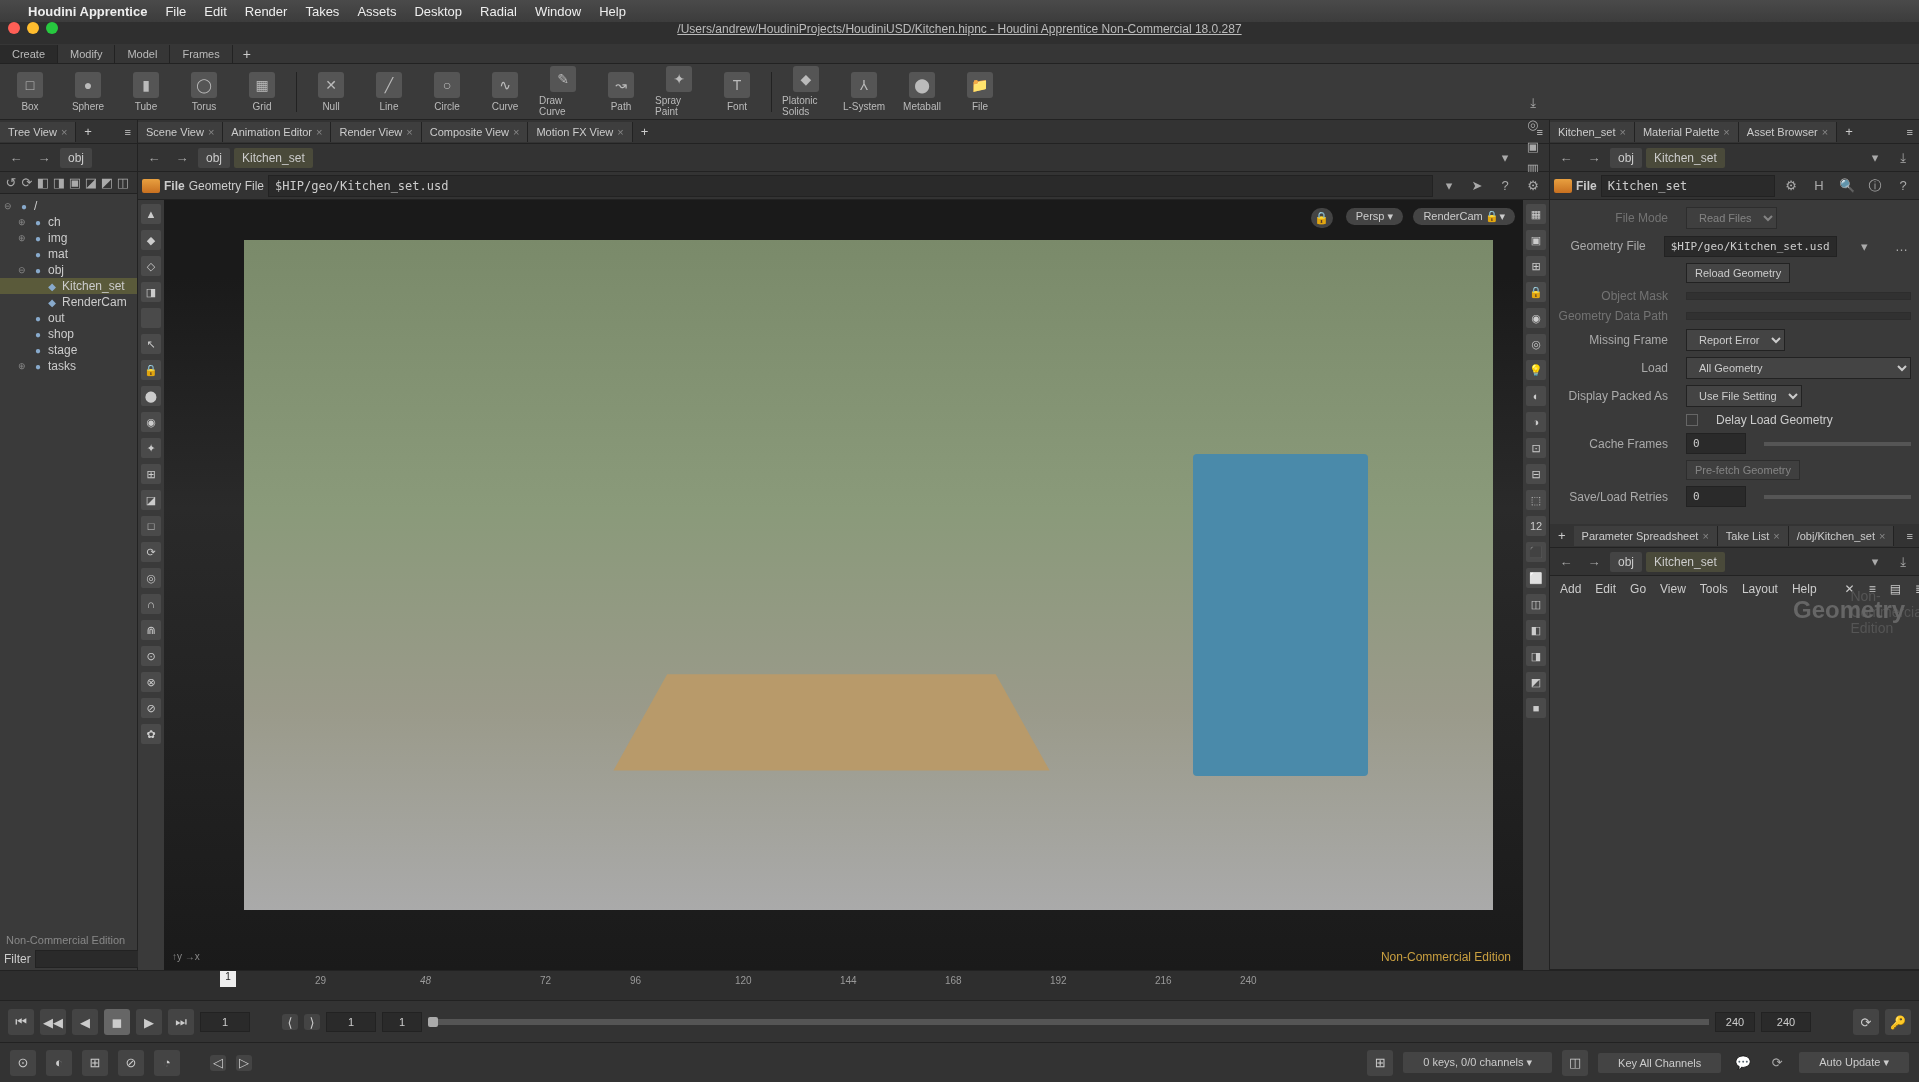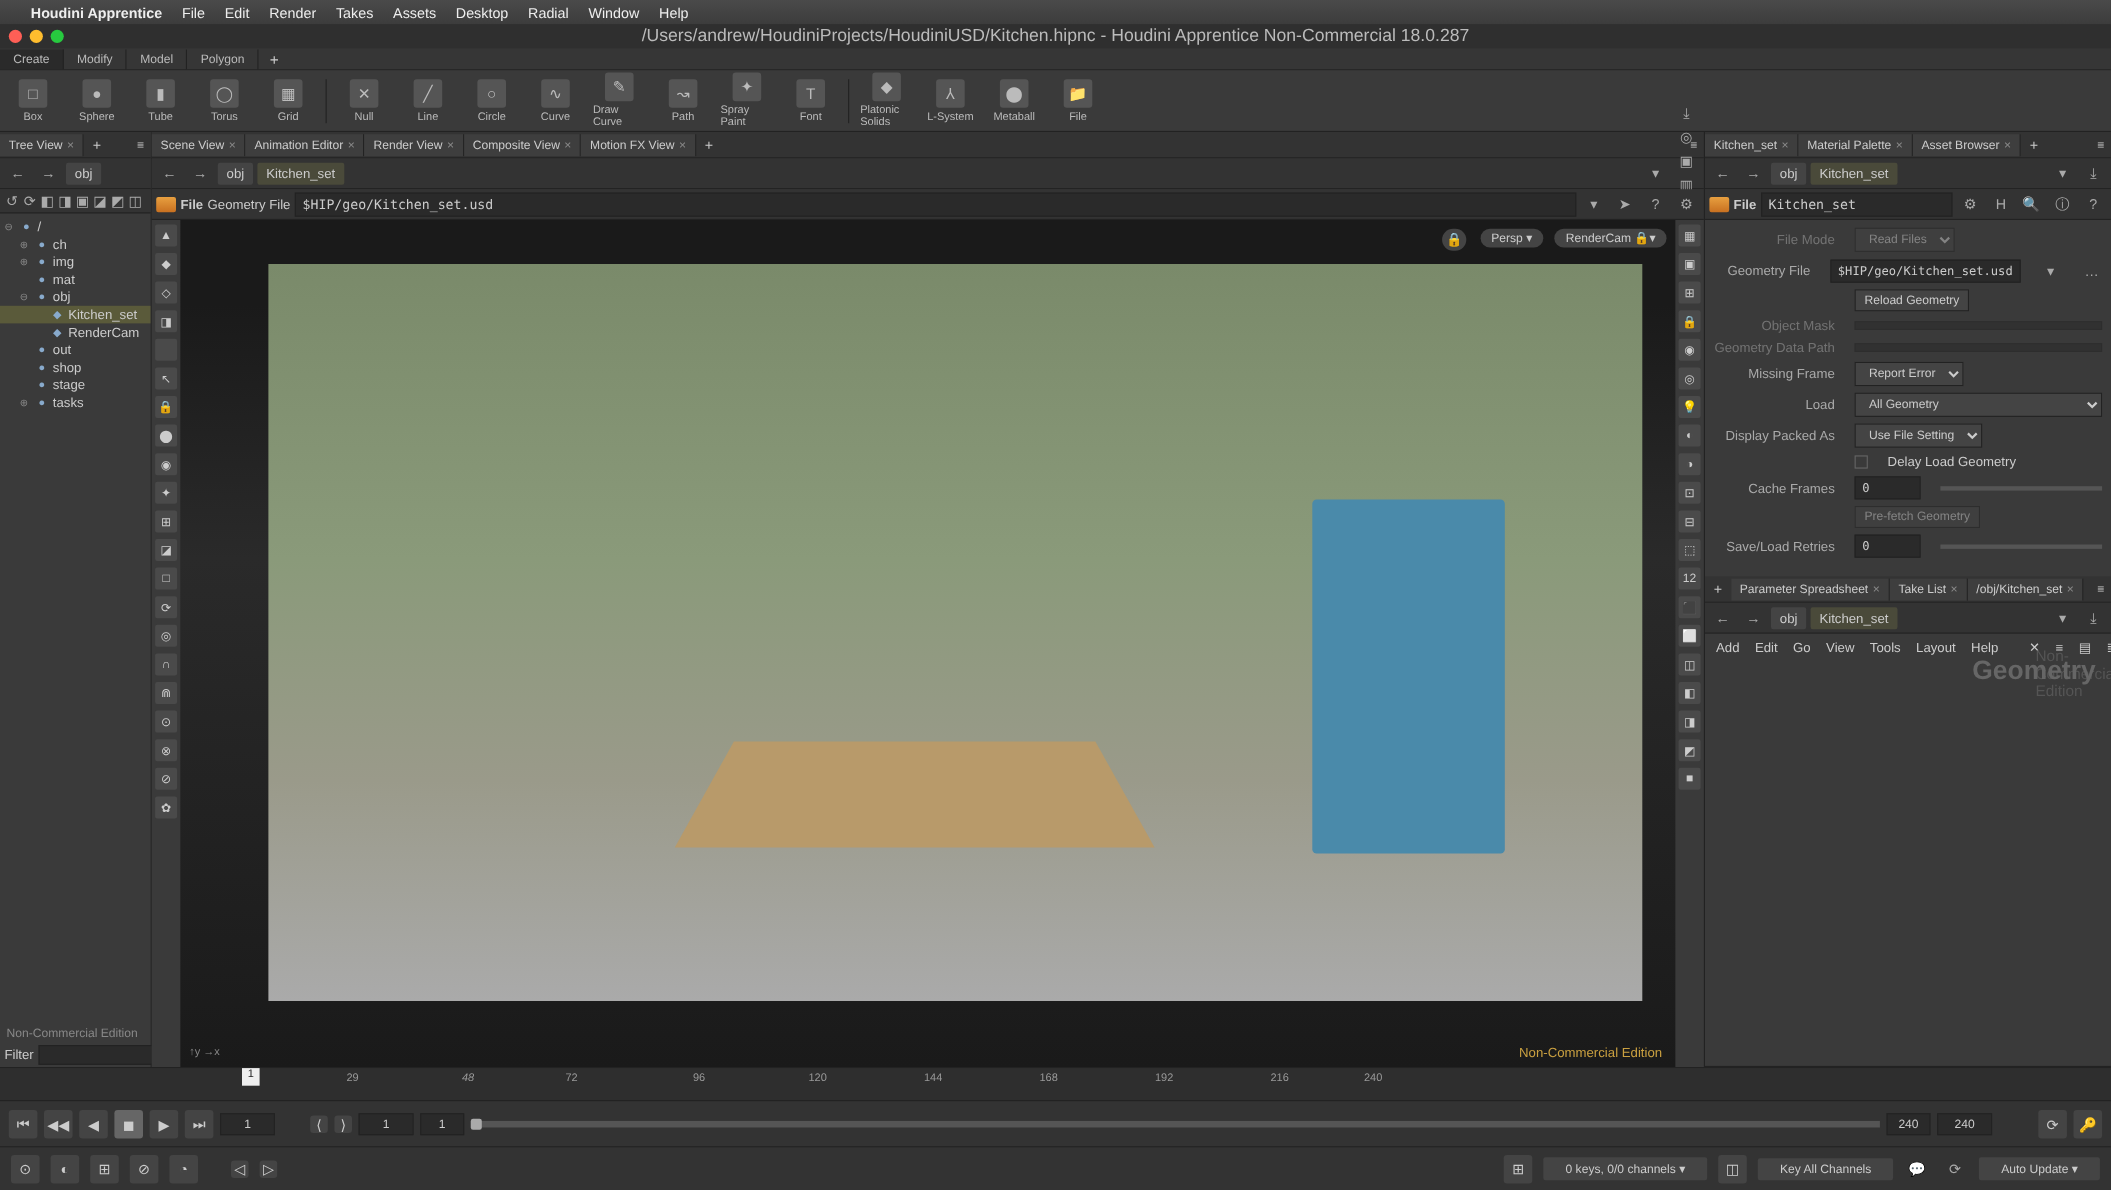--- a/index.html
+++ b/index.html
@@ -1,20 +1,20 @@
 <!DOCTYPE html>
 <html><head>
 <meta charset="utf-8">
 <style>
 * { margin:0; padding:0; box-sizing:border-box; font-family:Helvetica,Arial,sans-serif; }
 body { background:#3a3a3a; color:#ccc; font-size:12px; overflow:hidden; width:1919px; height:1082px; transform-origin:top left; }
 .mac-menubar { height:22px; background:linear-gradient(#4a4a4a,#3c3c3c); display:flex; align-items:center; padding:0 10px; gap:18px; font-size:13px; color:#eee; }
 .mac-menubar .apple { font-size:14px; }
 .mac-menubar .appname { font-weight:bold; }
-.titlebar { height:22px; background:#2f2f2f; display:flex; align-items:center; justify-content:center; color:#bbb; font-size:16px; position:relative; }
+.titlebar { height:22px; background:#2f2f2f; display:flex; justify-content:center; color:#bbb; font-size:12px; position:relative;text-decoration:underline; }
 .traffic { position:absolute; left:8px; display:flex; gap:7px; }
 .dot { width:12px; height:12px; border-radius:50%; }
 .dot.r{background:#ff5f56;} .dot.y{background:#ffbd2e;} .dot.g{background:#27c93f;}
 .shelf { height:20px; background:#363636; display:flex; align-items:center; border-bottom:1px solid #222; }
 .shelf-tab { padding:3px 12px; font-size:11px; color:#bbb; border-right:1px solid #222; }
 .shelf-tab.active { background:#2a2a2a; }
 .shelf-plus { padding:3px 10px; font-size:14px; }
 .tool-row { height:56px; background:#3a3a3a; display:flex; align-items:center; padding:0 6px; gap:10px; border-bottom:1px solid #222; }
 .tool { display:flex; flex-direction:column; align-items:center; width:48px; font-size:10px; color:#bbb; gap:3px; }
 .tool-icon { width:26px; height:26px; background:#555; border-radius:3px; display:flex; align-items:center; justify-content:center; font-size:14px; }
@@ -102,21 +102,21 @@
     <div class="dot y"></div>
     <div class="dot g"></div>
   </div>
   <span>/Users/andrew/HoudiniProjects/HoudiniUSD/Kitchen.hipnc - Houdini Apprentice Non-Commercial 18.0.287</span>
 </div>
 
 <div class="shelf">
   <div class="shelf-tab active">Create</div>
   <div class="shelf-tab">Modify</div>
   <div class="shelf-tab">Model</div>
-  <div class="shelf-tab">Polygon</div>
+  <div class="shelf-tab">Frames</div>
   <div class="shelf-plus">+</div>
 </div>
 
 <div class="tool-row" id="tool-row">
     <div class="tool">
       <div class="tool-icon">□</div>
       <span>Box</span>
     </div>
     <div class="tool">
       <div class="tool-icon">●</div>
@@ -540,21 +540,21 @@
       </div>
     </div>
   </div>
 </div>
 
 <div class="timeline">
   <div class="ruler" id="ruler">
     <div class="playhead">1</div>
   <span class="tick" style="left: 315px;">29</span>
       <span class="tick" style="left: 420px; font-style: italic;">48</span>
-      <span class="tick" style="left: 514px;">72</span>
+      <span class="tick" style="left: 540px;">72</span>
       <span class="tick" style="left: 630px;">96</span>
       <span class="tick" style="left: 735px;">120</span>
       <span class="tick" style="left: 840px;">144</span>
       <span class="tick" style="left: 945px;">168</span>
       <span class="tick" style="left: 1050px;">192</span>
       <span class="tick" style="left: 1155px;">216</span>
       <span class="tick" style="left: 1240px;">240</span>
     </div>
   <div class="transport">
     <span class="tbtn">⏮</span>

